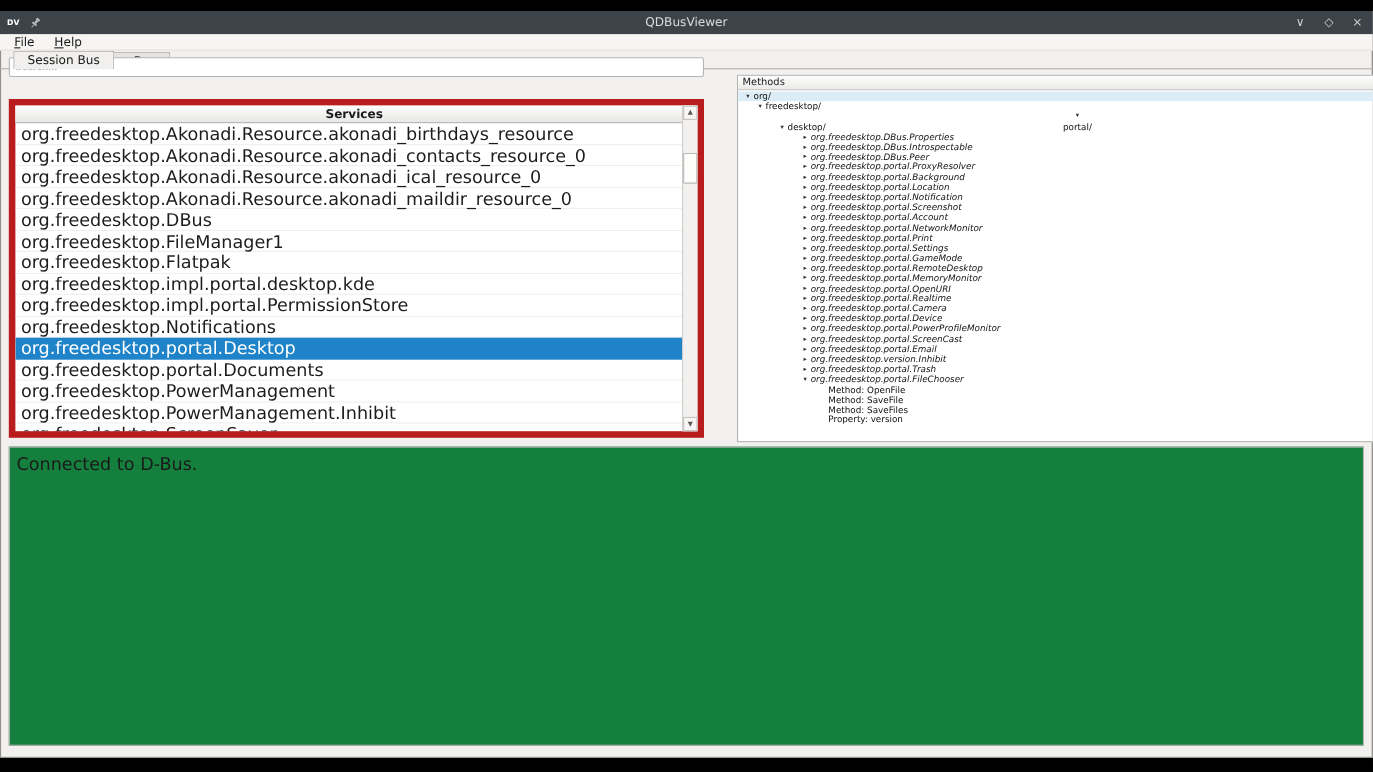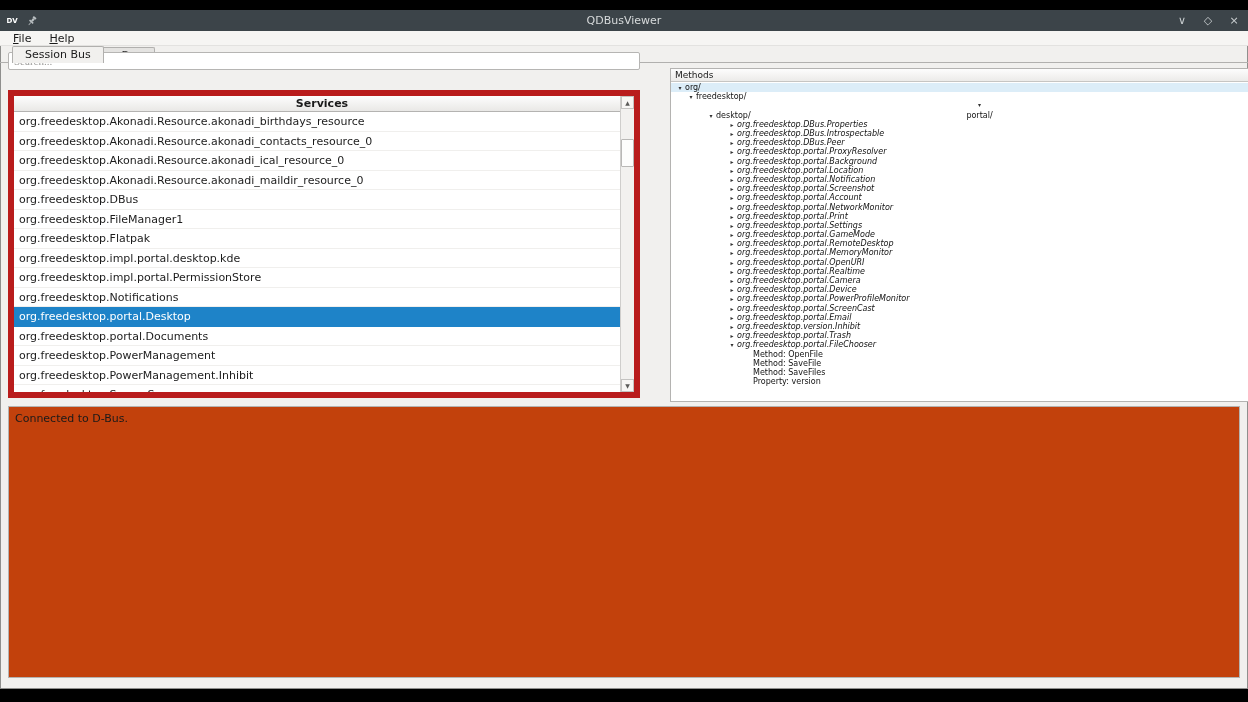--- a/index.html
+++ b/index.html
@@ -55,21 +55,21 @@
                background:#fff; border:6px solid #b91c1c; }
   .svc-header { position:absolute; left:0; top:0; width:617px; height:16px;
                 background:linear-gradient(#fdfdfd,#e9e8e6);
                 border-bottom:1px solid #b4b3b1; border-right:1px solid #c6c5c3;
                 font-size:11px; font-weight:bold; text-align:center;
                 line-height:16px; color:#1a1a1a; }
   .svc-sort-arrow { position:absolute; right:4px; top:0; font-size:7px;
                     color:#555; line-height:16px; font-weight:normal; }
   .svc-rows { position:absolute; left:0; top:16px; width:617px; bottom:0;
               overflow:hidden; }
-  .svc-row { height:19.5px; line-height:19.5px; font-size:11px; color:#1c1c1c;
+  .svc-row { height:19.5px; line-height:19.5px; font-size:16px; color:#1c1c1c;
              padding-left:5px; border-bottom:1px solid #f0efed;
              white-space:nowrap; }
   .svc-row.selected { color:#fff; border-bottom-color:transparent; }
 
   
   .scrollbar { position:absolute; right:0; top:0; bottom:0; width:14px;
                background:#f2f1ef; border-left:1px solid #cfcecc; }
   .sb-btn { position:absolute; left:0; width:13px; height:13px;
             background:#f7f6f4; border:1px solid #c4c3c1; color:#5a5a58;
             font-size:6px; text-align:center; line-height:11px; }
@@ -91,21 +91,21 @@
   .tree-row.hl { background:#dcedf8; }
   .tree-row .arrow { width:10px; font-size:6px; color:#333; text-align:center;
                      flex:0 0 10px; }
   .tree-row .lbl.it { font-style:italic; }
   .lvl0 { padding-left:4px; } .lvl1 { padding-left:15px; }
   .lvl2 { padding-left:25px;flex-direction:column; } .lvl3 { padding-left:35px; }
   .lvl4 { padding-left:56px; } .lvl5 { padding-left:72px; }
 
   
   .log-panel { position:absolute; left:8px; top:406px; width:1232px; height:272px;
-               background:#c2410c; border:1px solid #b4b3b1; font-size:11px;
+               background:#15803d; border:1px solid #b4b3b1; font-size:16px;
                color:#1a1a1a; padding:5px 6px; }
 </style>
 </head>
 <body>
 
 <div class="stage">
 
   <div class="window"></div>
 
   <div class="titlebar">

